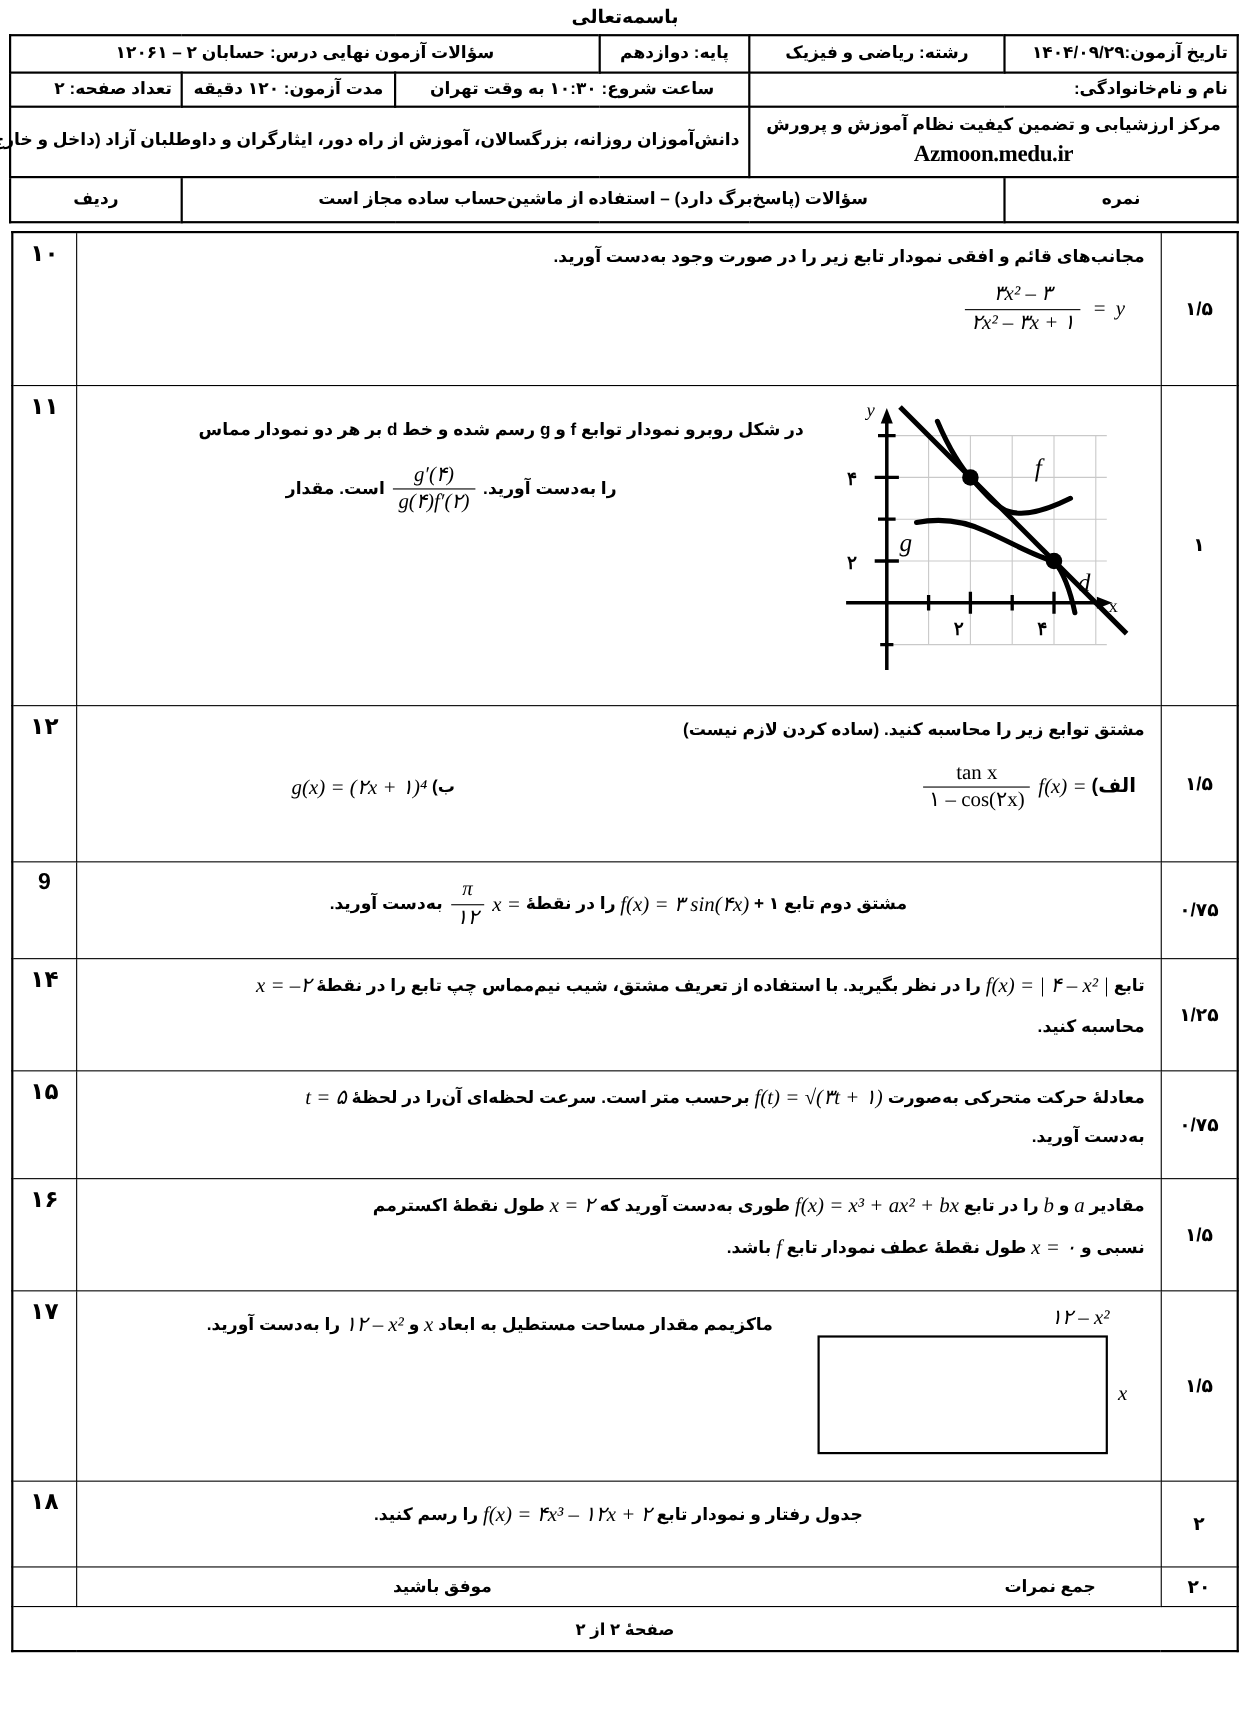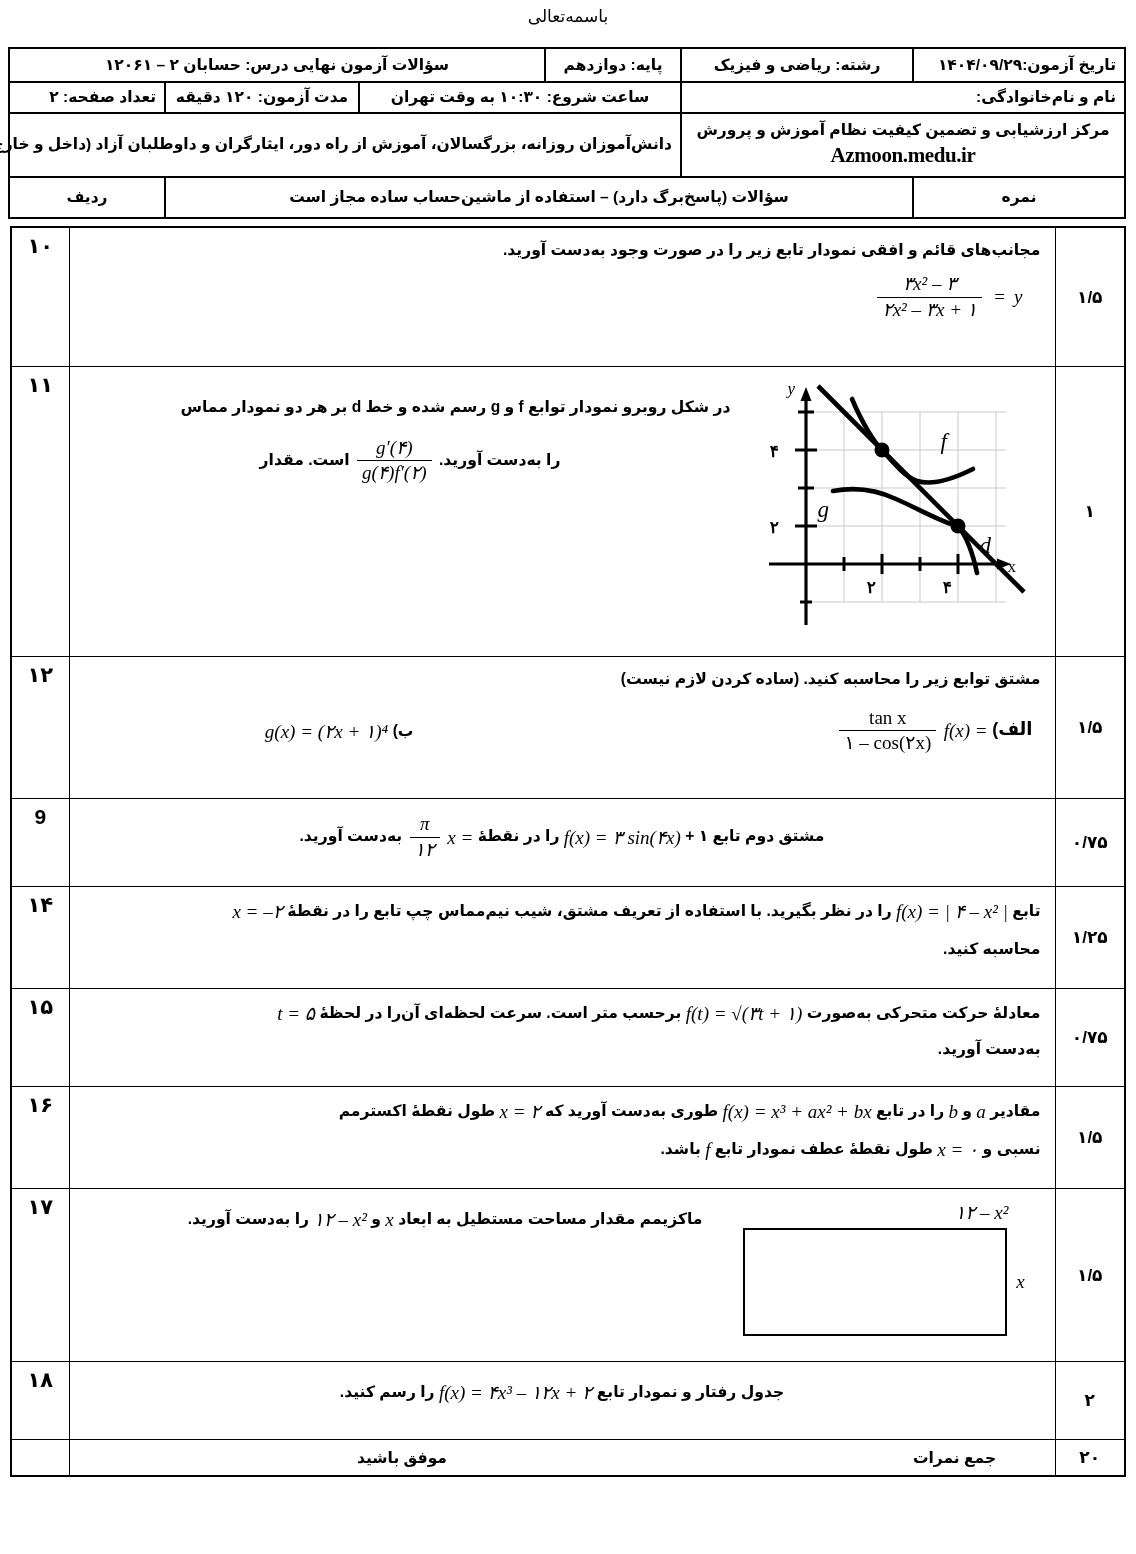--- a/index.html
+++ b/index.html
@@ -10,23 +10,23 @@
     background: #ffffff;
     font-family: "Liberation Sans", "DejaVu Sans", sans-serif;
     color: #000000;
     direction: rtl;
     overflow: hidden;
   }
 
   
   .bism {
     text-align: center;
-    font-weight: normal;
+    font-weight: bold;
     font-size: 17px;
-    padding: 6px 0 20px 0;
+    padding: 6px 0 5px 0;
     letter-spacing: -0.2px;
   }
 
   
   .hdr {
     width: 1116px;
     margin: 0 10px;
     border-collapse: collapse;
     table-layout: fixed;
   }
@@ -457,14 +457,17 @@
     <td class="score">۲۰</td>
     <td class="mid">
       <div class="foot-inner">
         <div class="foot-sum">جمع نمرات</div>
         <div class="foot-msg">موفق باشید</div>
       </div>
     </td>
     <td></td>
   </tr>
 
+  <tr class="pagefoot">
+    <td colspan="3">صفحهٔ ۲ از ۲</td>
+  </tr>
 </tbody>
   </table>
 
 </body></html>

